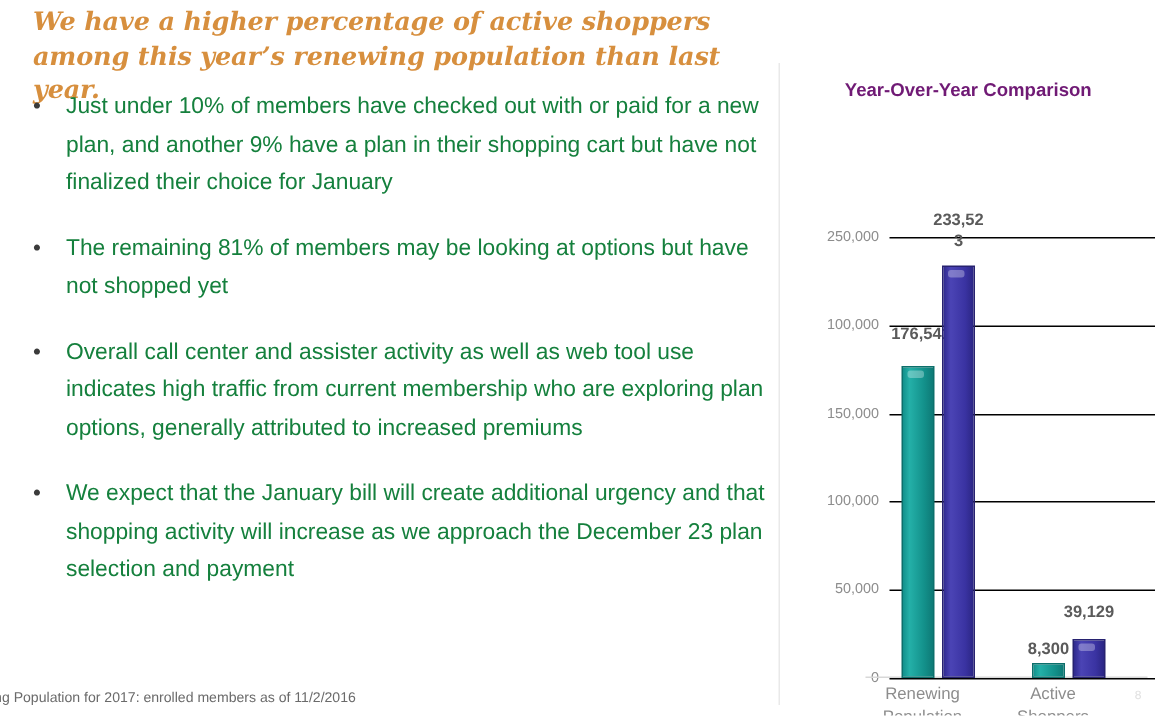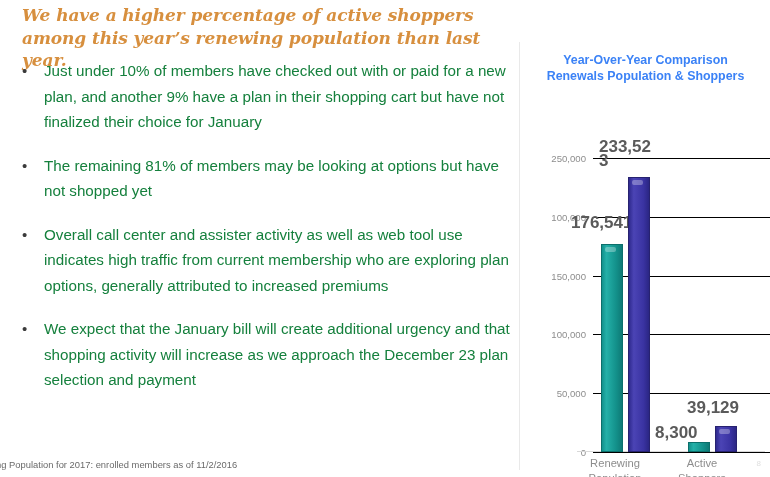--- a/index.html
+++ b/index.html
@@ -71,21 +71,21 @@
     box-sizing: border-box;
   }
   #chart-title {
     position: absolute;
     left: 0;
     top: 10px;
     width: 251px;
     text-align: center;
     font-size: 12.4px;
     font-weight: bold;
-    color: #3b82f6;
+    color: #701a75;
     line-height: 16px;
   }
 
   
   #plot {
     position: absolute;
     left: 57px;        
     top: 116px;        
     width: 188px;
     height: 294px;     
@@ -133,22 +133,22 @@
     position: absolute;
     left: 14%;
     top: 2px;
     width: 58%;
     height: 5px;
     border-radius: 2px;
     background: rgba(255,255,255,0.30);
   }
   .bar-label {
     position: absolute;
-    text-align: left;
-    font-size: 17px;
+    text-align: center;
+    font-size: 11px;
     font-weight: bold;
     color: #5a5a5a;
     line-height: 14px;
   }
 
   
   .cat-label {
     position: absolute;
     top: 414px;
     text-align: center;
@@ -200,21 +200,20 @@
     <span class="bullet-dot">•</span>
     <span class="bullet-text">We expect that the January bill will create additional urgency and that shopping activity will increase as we approach the December 23 plan selection and payment</span>
   </div>
 
 </div>
 
 <div id="chart-panel">
 
   <div id="chart-title">
     <div>Year-Over-Year Comparison</div>
-    <div>Renewals Population &amp; Shoppers</div>
   </div>
 
   <div id="plot">
 
     <div class="gridline" style="top:0%">
       <span class="ytick">250,000</span>
     </div>
     <div class="gridline" style="top:20%">
       <span class="ytick">100,000</span>
     </div>

